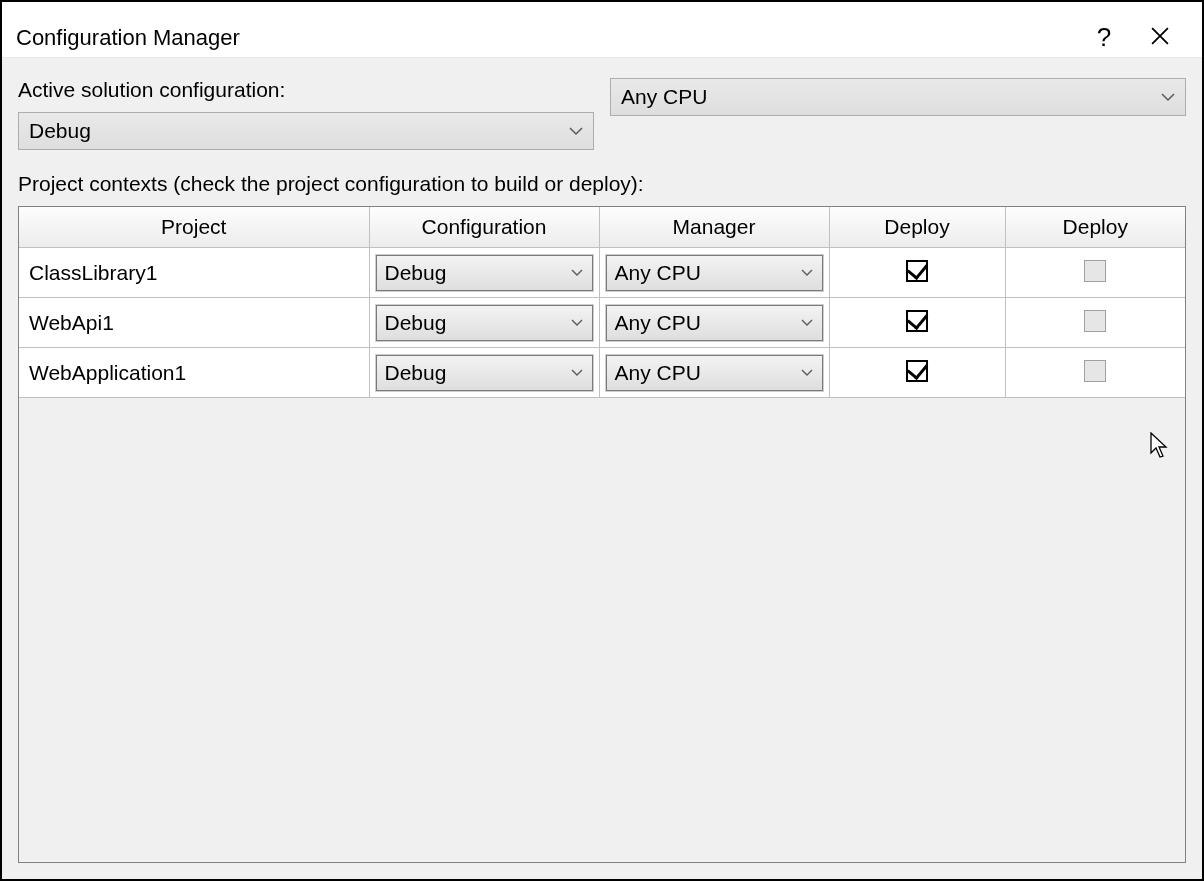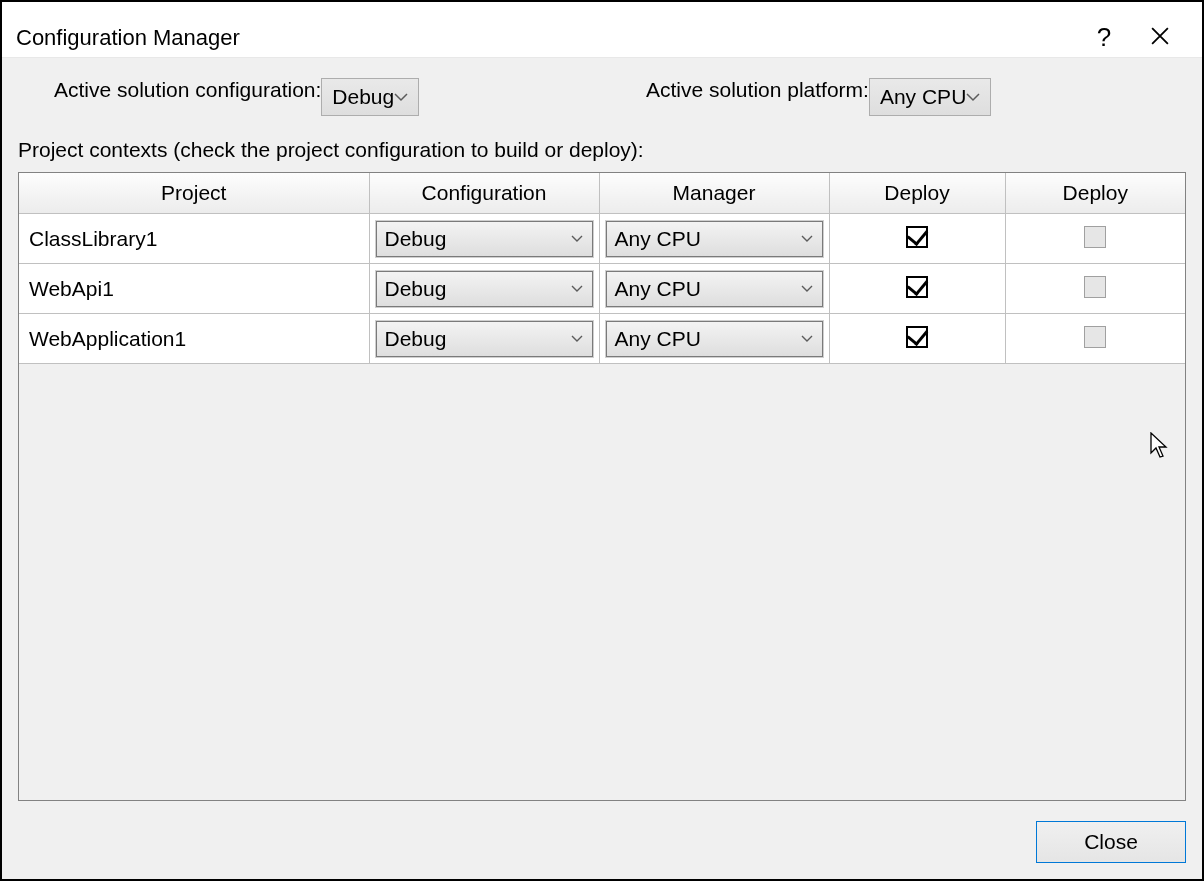--- a/index.html
+++ b/index.html
@@ -54,22 +54,21 @@
       flex-direction: column;
     }
     .topselectors {
       display: flex;
       gap: 16px;
       margin-bottom: 22px;
     }
     .selector-col {
       flex: 1;
       display: flex;
-      flex-direction: row;
-      margin-left: 36px;
+      flex-direction: column;
     }
     .label {
       font-size: 21px;
       color: #000;
       margin-bottom: 10px;
     }
     .combo {
       height: 38px;
       border: 1px solid #adadad;
       background: linear-gradient(#e9e9e9, #dedede);
@@ -238,21 +237,20 @@
         <div class="combo">
           <span class="combo-text">Debug</span>
           <span class="chevron">
             <svg viewBox="0 0 14 9">
                 <path d="M1 1 L7 7 L13 1" stroke="#5b5b5b" stroke-width="1.5" fill="none"></path>
               </svg>
           </span>
         </div>
       </div>
       <div class="selector-col">
-        <div class="label">Active solution platform:</div>
         <div class="combo">
           <span class="combo-text">Any CPU</span>
           <span class="chevron">
             <svg viewBox="0 0 14 9">
                 <path d="M1 1 L7 7 L13 1" stroke="#5b5b5b" stroke-width="1.5" fill="none"></path>
               </svg>
           </span>
         </div>
       </div>
     </div>
@@ -369,24 +367,19 @@
                 </div>
               </td>
               <td class="cell-center"><span class="checkbox checked"></span></td>
               <td class="cell-center"><span class="checkbox disabled"></span></td>
             </tr>
           </tbody>
       </table>
       <div class="grid-empty"></div>
     </div>
 
-    <div class="footer">
-      <div class="btn">
-        <span>Close</span>
-      </div>
-    </div>
 
   </div>
 </div>
 
 <svg class="cursor" viewBox="0 0 20 28">
   <path d="M1 1 L1 21 L6 16 L10 25 L13 24 L9 15 L16 15 Z" fill="#fff" stroke="#000" stroke-width="1.3"></path>
 </svg>
 
 </body></html>

